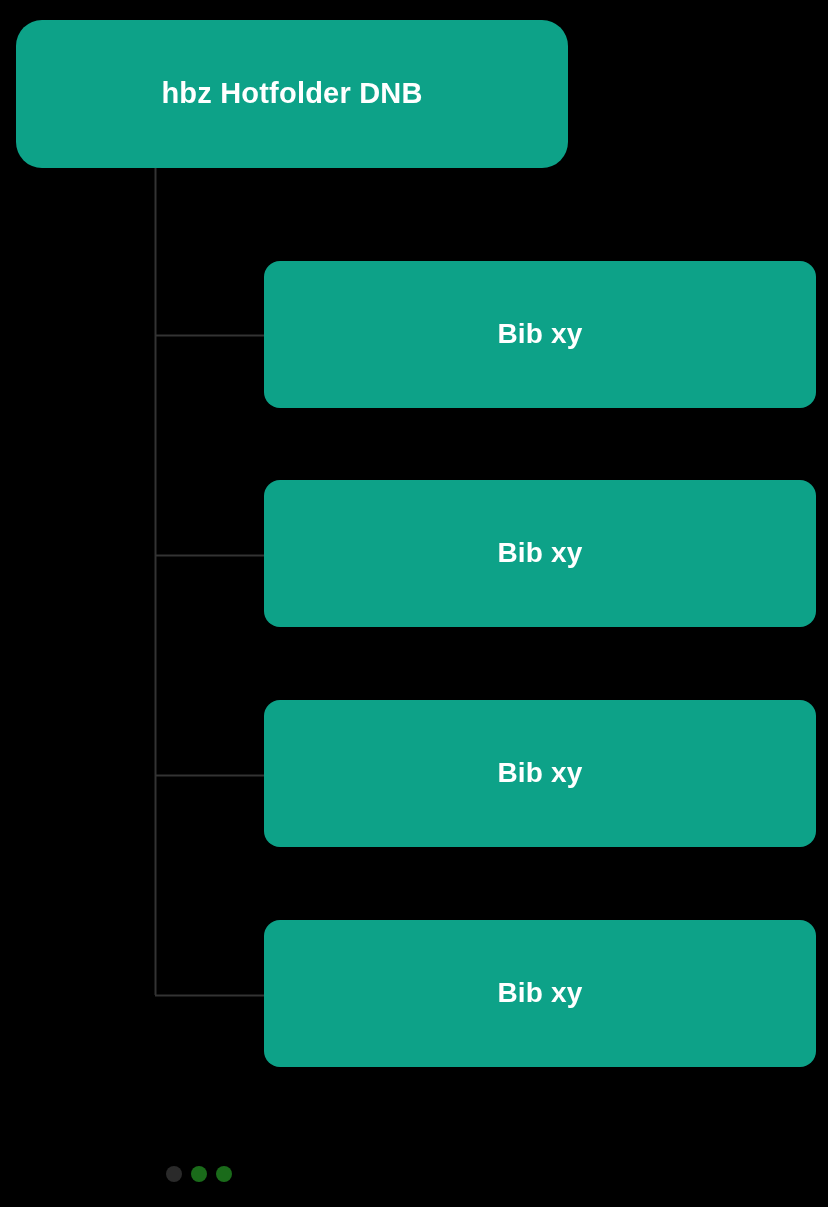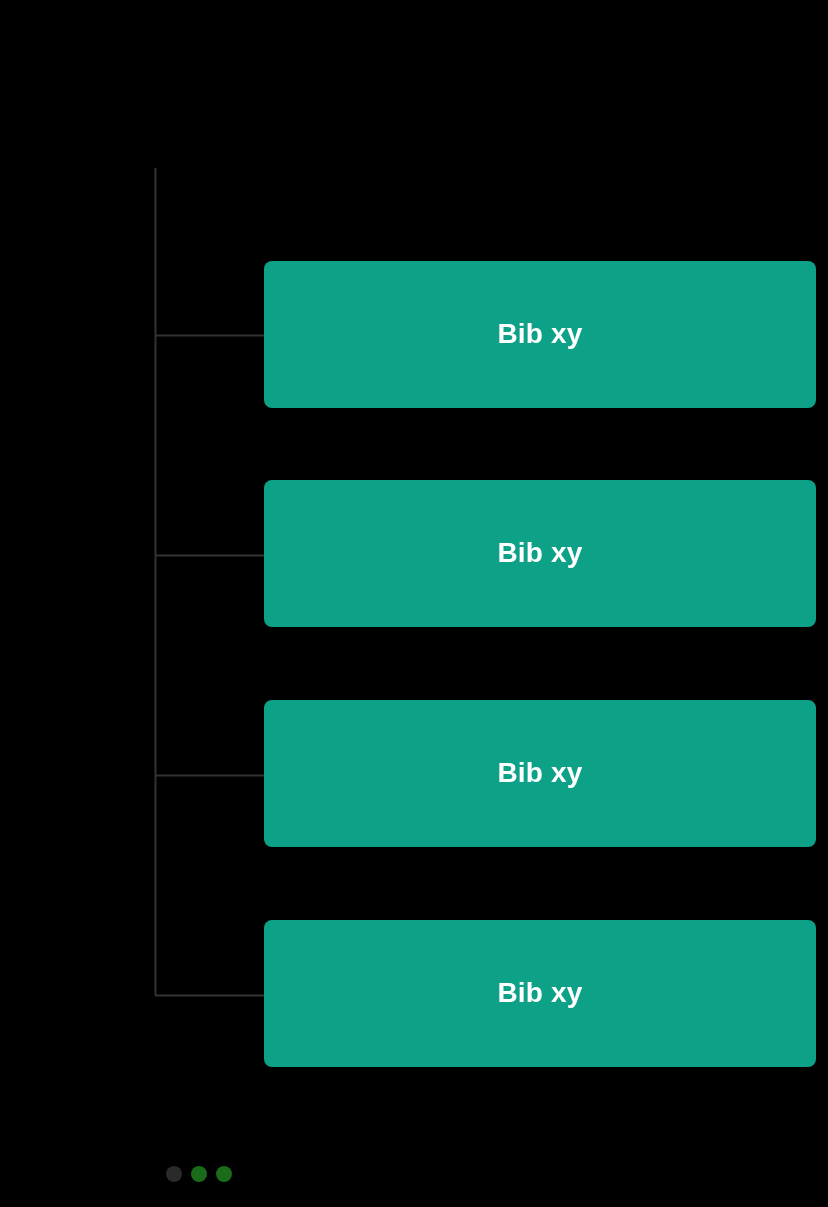--- a/index.html
+++ b/index.html
@@ -52,21 +52,21 @@
     height: 148px;
     font-size: 29px;
     border-radius: 26px;
   }
 
   .node-child {
     left: 264px;
     width: 552px;
     height: 147px;
     font-size: 28px;
-    border-radius: 8px;
+    border-radius: 16px;
   }
 
   .child-0 { top: 261px; }
   .child-1 { top: 480px; }
   .child-2 { top: 700px; }
   .child-3 { top: 920px; }
 
   .node-label {
     display: block;
     pointer-events: none;
@@ -97,20 +97,23 @@
   <svg id="connectors" viewBox="0 0 828 1207" width="828" height="1207" aria-hidden="true">
 
     <line x1="155.5" y1="168" x2="155.5" y2="995" stroke="#333333" stroke-width="2"></line>
 
     <line x1="155" y1="335.5" x2="264" y2="335.5" stroke="#333333" stroke-width="2"></line>
     <line x1="155" y1="555.5" x2="264" y2="555.5" stroke="#333333" stroke-width="2"></line>
     <line x1="155" y1="775.5" x2="264" y2="775.5" stroke="#333333" stroke-width="2"></line>
     <line x1="155" y1="995.5" x2="264" y2="995.5" stroke="#333333" stroke-width="2"></line>
   </svg>
 
+  <div class="node node-root" id="root-node" style="background-color: rgb(13, 162, 136); color: rgb(255, 255, 255);">
+    <span class="node-label">hbz Hotfolder DNB</span>
+  </div>
 
   <div class="node node-child child-0" style="background-color: rgb(13, 162, 136); color: rgb(255, 255, 255);">
     <span class="node-label">Bib xy</span>
   </div>
 
   <div class="node node-child child-1" style="background-color: rgb(13, 162, 136); color: rgb(255, 255, 255);">
     <span class="node-label">Bib xy</span>
   </div>
 
   <div class="node node-child child-2" style="background-color: rgb(13, 162, 136); color: rgb(255, 255, 255);">

